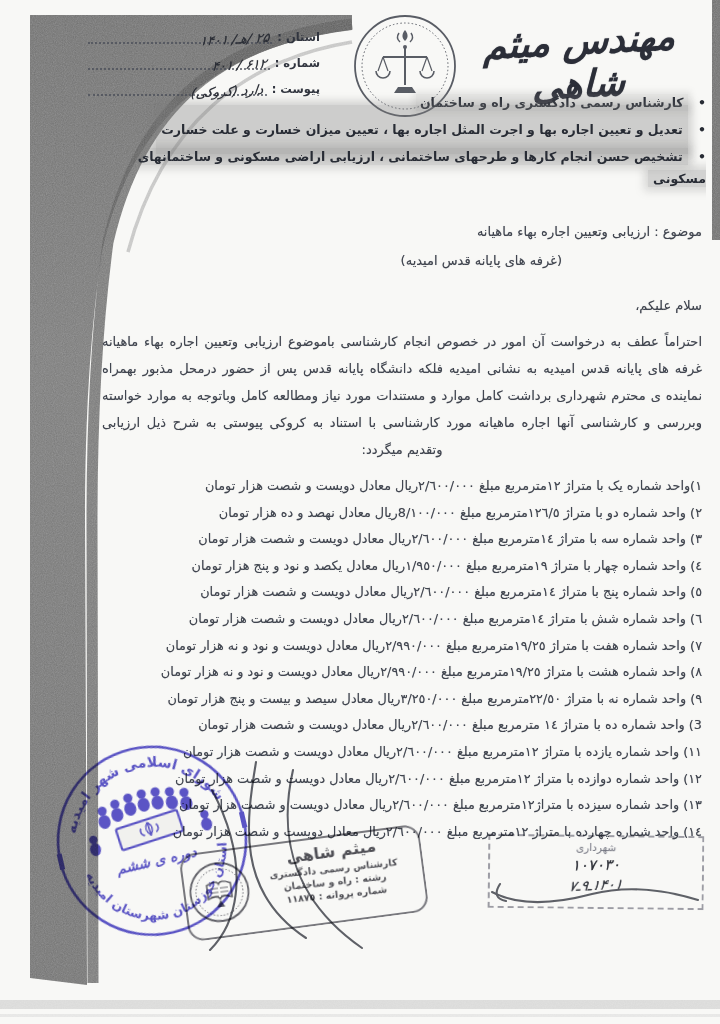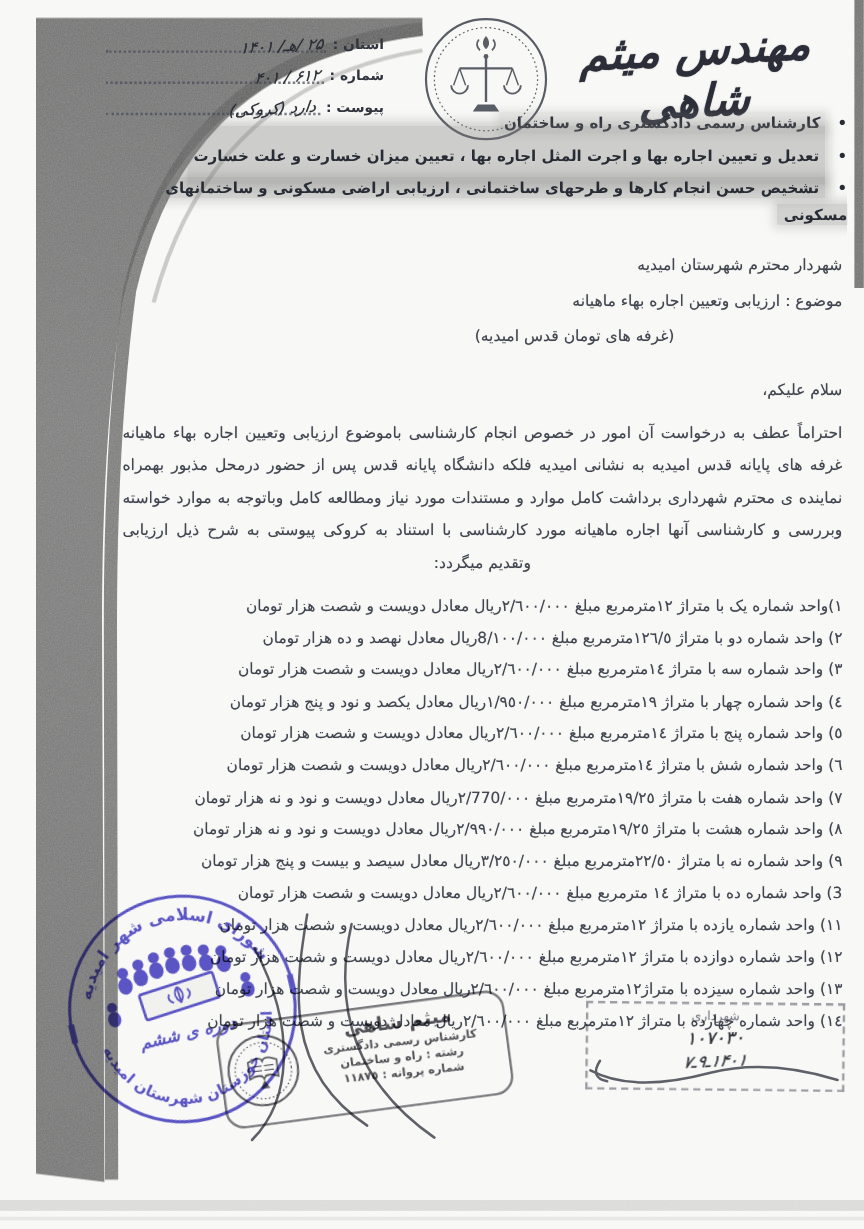--- a/index.html
+++ b/index.html
@@ -156,33 +156,32 @@
       <span class="bmark">•</span>
       <span class="btxt">تعدیل و تعیین اجاره بها و اجرت المثل اجاره بها ، تعیین میزان خسارت و علت خسارت</span>
     </div>
     <div class="brow bl2">
       <span class="bmark">•</span>
       <span class="btxt">تشخیص حسن انجام کارها و طرحهای ساختمانی ، ارزیابی اراضی مسکونی و ساختمانهای مسکونی</span>
     </div>
   </div>
 
   <div id="letter">
-    <div id="recipient">شهردار محترم شهرستان امیدیه</div>
     <div id="subject">موضوع : ارزیابی وتعیین اجاره بهاء ماهیانه</div>
-    <div id="subject-note">(غرفه های تومان قدس امیدیه)</div>
+    <div id="subject-note">(غرفه های پایانه قدس امیدیه)</div>
     <div id="salutation">سلام علیکم،</div>
     <div id="paragraph">احتراماً عطف به درخواست آن امور در خصوص انجام کارشناسی باموضوع ارزیابی وتعیین اجاره بهاء ماهیانه غرفه های پایانه قدس امیدیه به نشانی امیدیه فلکه دانشگاه پایانه قدس پس از حضور درمحل مذبور بهمراه نماینده ی محترم شهرداری برداشت کامل موارد و مستندات مورد نیاز ومطالعه کامل وباتوجه به موارد خواسته وبررسی و کارشناسی آنها اجاره ماهیانه مورد کارشناسی با استناد به کروکی پیوستی به شرح ذیل ارزیابی وتقدیم میگردد:</div>
     <div id="items">
       <div class="item">١)واحد شماره یک با متراژ ١٢مترمربع مبلغ ٢/٦٠٠/٠٠٠ریال معادل دویست و شصت هزار تومان</div>
       <div class="item">٢) واحد شماره دو با متراژ ١٢٦/٥مترمربع مبلغ 8/١٠٠/٠٠٠ریال معادل نهصد و ده هزار تومان</div>
       <div class="item">٣) واحد شماره سه با متراژ ١٤مترمربع مبلغ ٢/٦٠٠/٠٠٠ریال معادل دویست و شصت هزار تومان</div>
       <div class="item">٤) واحد شماره چهار با متراژ ١٩مترمربع مبلغ ١/٩٥٠/٠٠٠ریال معادل یکصد و نود و پنج هزار تومان</div>
       <div class="item">٥) واحد شماره پنج با متراژ ١٤مترمربع مبلغ ٢/٦٠٠/٠٠٠ریال معادل دویست و شصت هزار تومان</div>
       <div class="item">٦) واحد شماره شش با متراژ ١٤مترمربع مبلغ ٢/٦٠٠/٠٠٠ریال معادل دویست و شصت هزار تومان</div>
-      <div class="item">٧) واحد شماره هفت با متراژ ١٩/٢٥مترمربع مبلغ ٢/770/٠٠٠ریال معادل دویست و نود و نه هزار تومان</div>
+      <div class="item">٧) واحد شماره هفت با متراژ ١٩/٢٥مترمربع مبلغ ٢/٩٩٠/٠٠٠ریال معادل دویست و نود و نه هزار تومان</div>
       <div class="item">٨) واحد شماره هشت با متراژ ١٩/٢٥مترمربع مبلغ ٢/٩٩٠/٠٠٠ریال معادل دویست و نود و نه هزار تومان</div>
       <div class="item">٩) واحد شماره نه با متراژ ٢٢/٥٠مترمربع مبلغ ٣/٢٥٠/٠٠٠ریال معادل سیصد و بیست و پنج هزار تومان</div>
       <div class="item">3) واحد شماره ده با متراژ ١٤ مترمربع مبلغ ٢/٦٠٠/٠٠٠ریال معادل دویست و شصت هزار تومان</div>
       <div class="item">١١) واحد شماره یازده با متراژ ١٢مترمربع مبلغ ٢/٦٠٠/٠٠٠ریال معادل دویست و شصت هزار تومان</div>
       <div class="item">١٢) واحد شماره دوازده با متراژ ١٢مترمربع مبلغ ٢/٦٠٠/٠٠٠ریال معادل دویست و شصت هزار تومان</div>
       <div class="item">١٣) واحد شماره سیزده با متراژ١٢مترمربع مبلغ ٢/٦٠٠/٠٠٠ریال معادل دویست و شصت هزار تومان</div>
       <div class="item">١٤) واحد شماره چهارده با متراژ ١٢مترمربع مبلغ ٢/٦٠٠/٠٠٠ریال معادل دویست و شصت هزار تومان</div>
     </div>
   </div>
 

